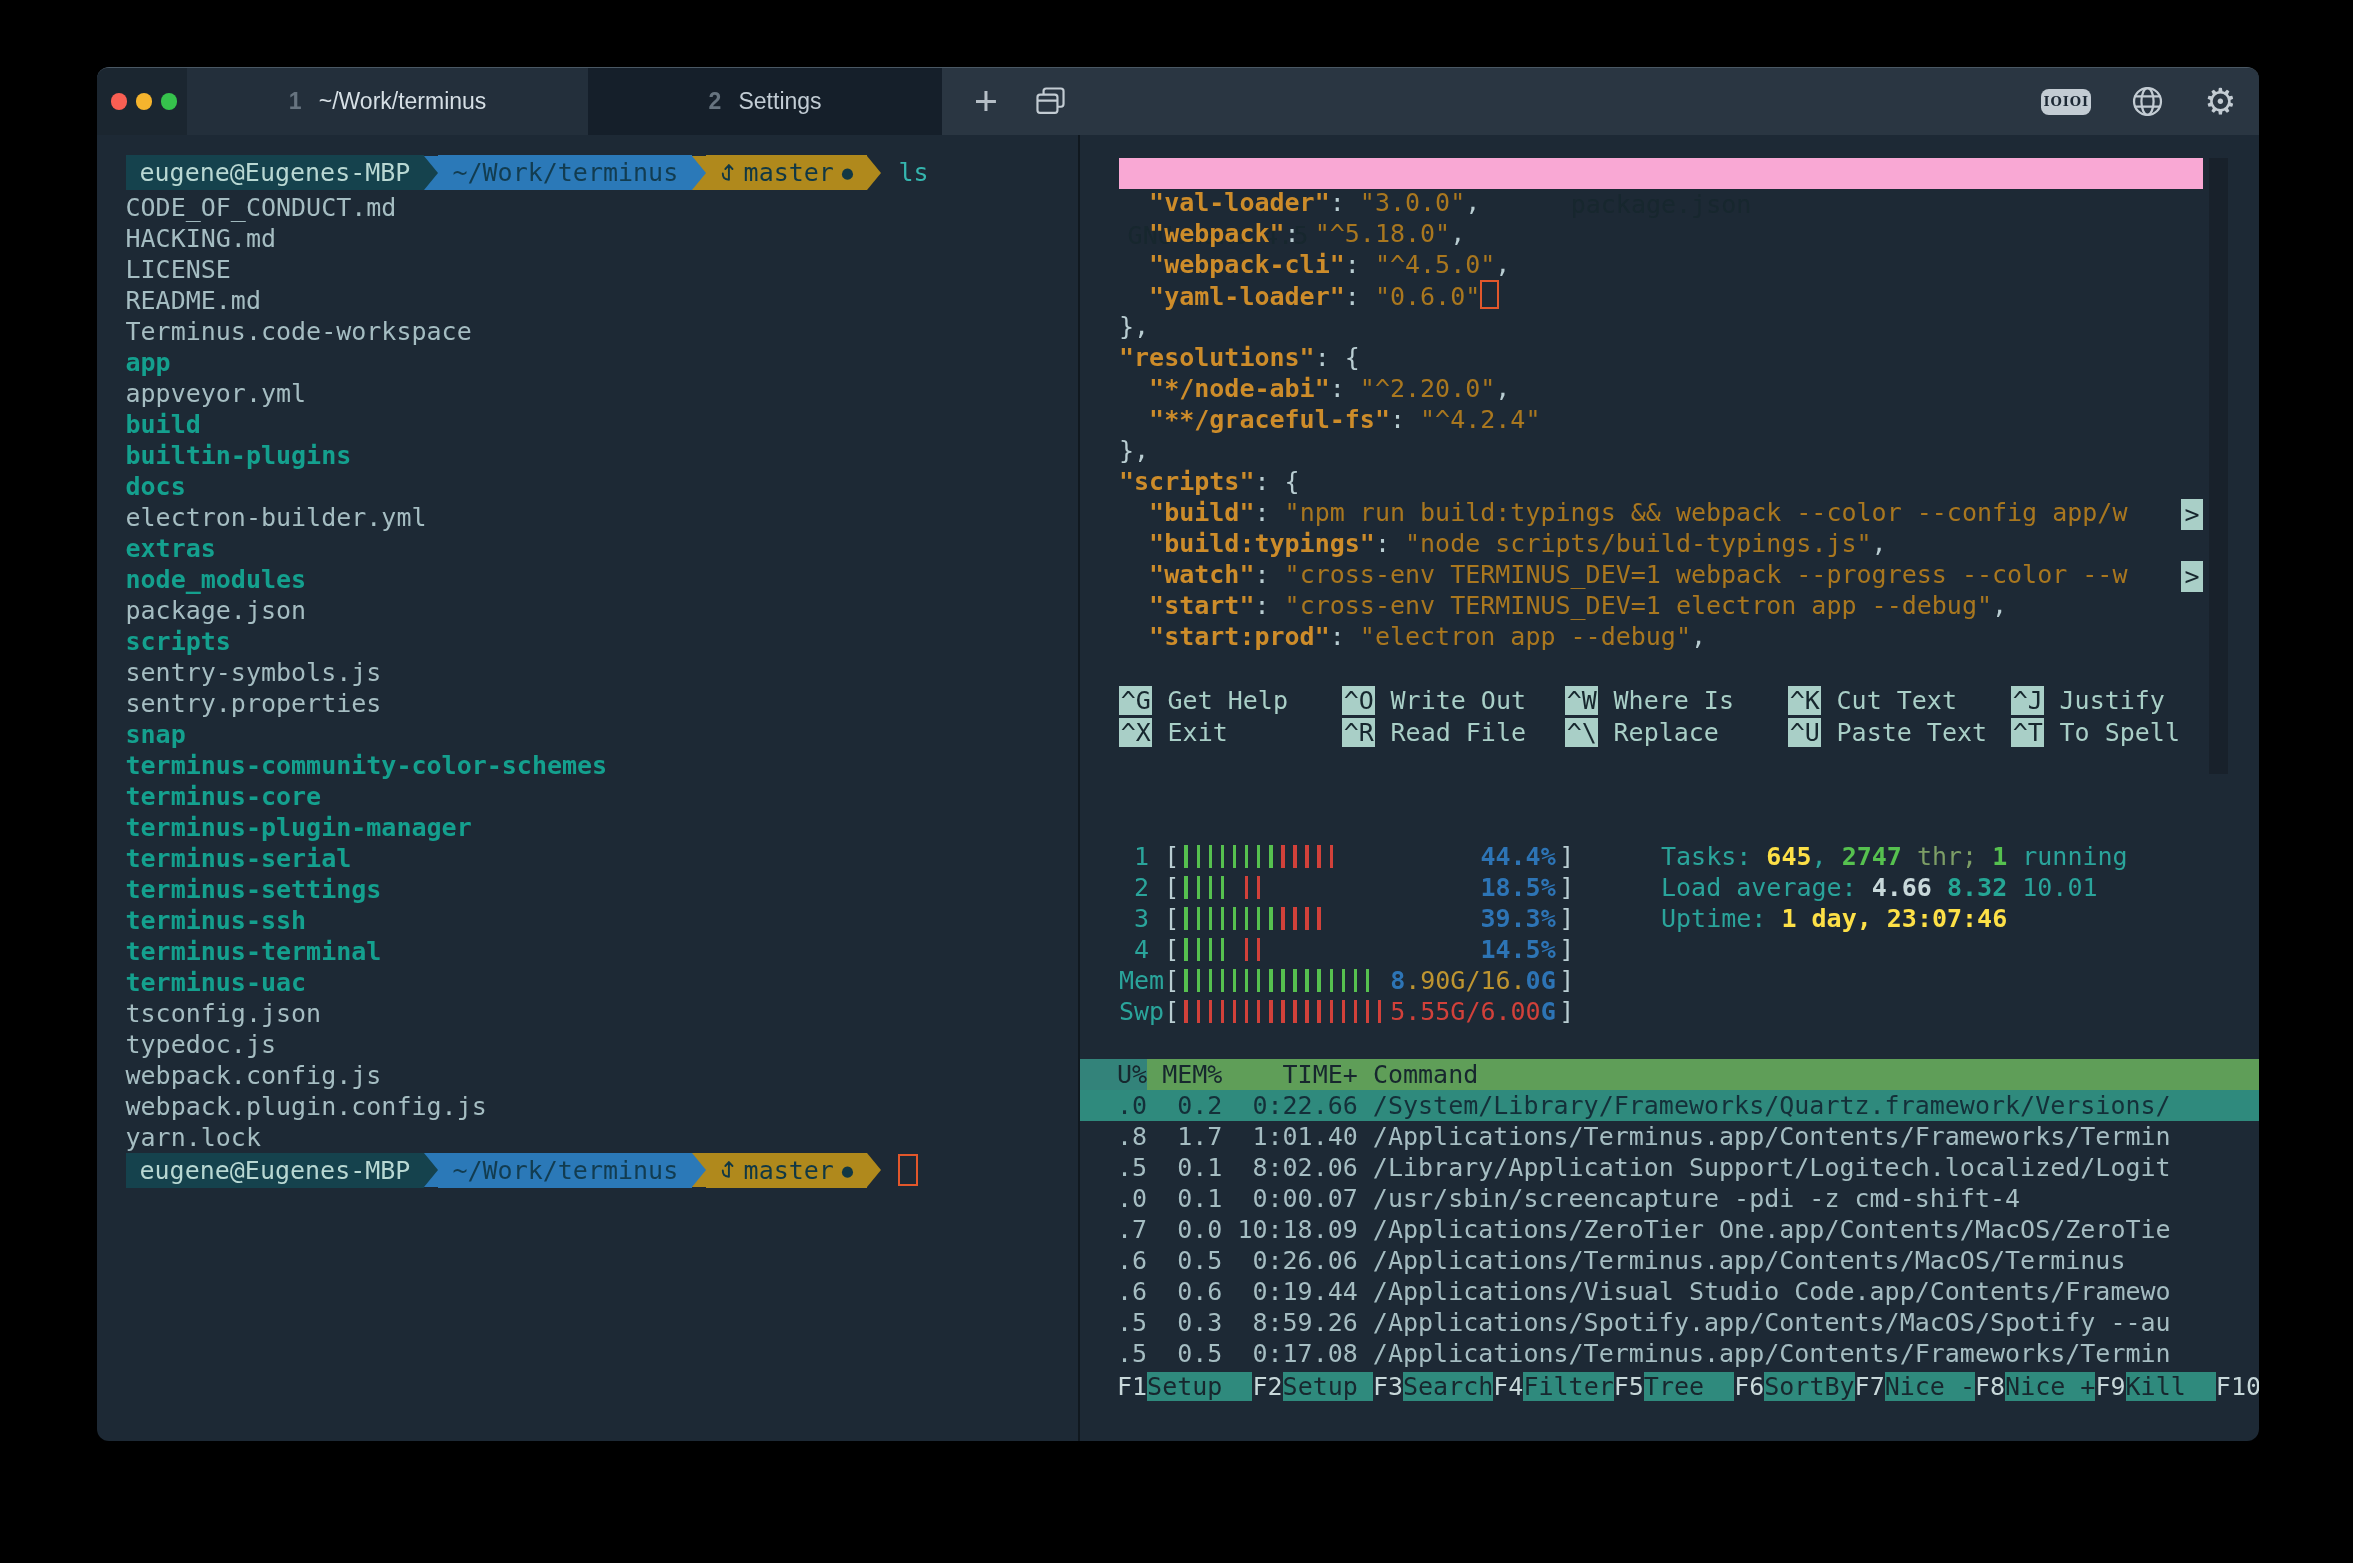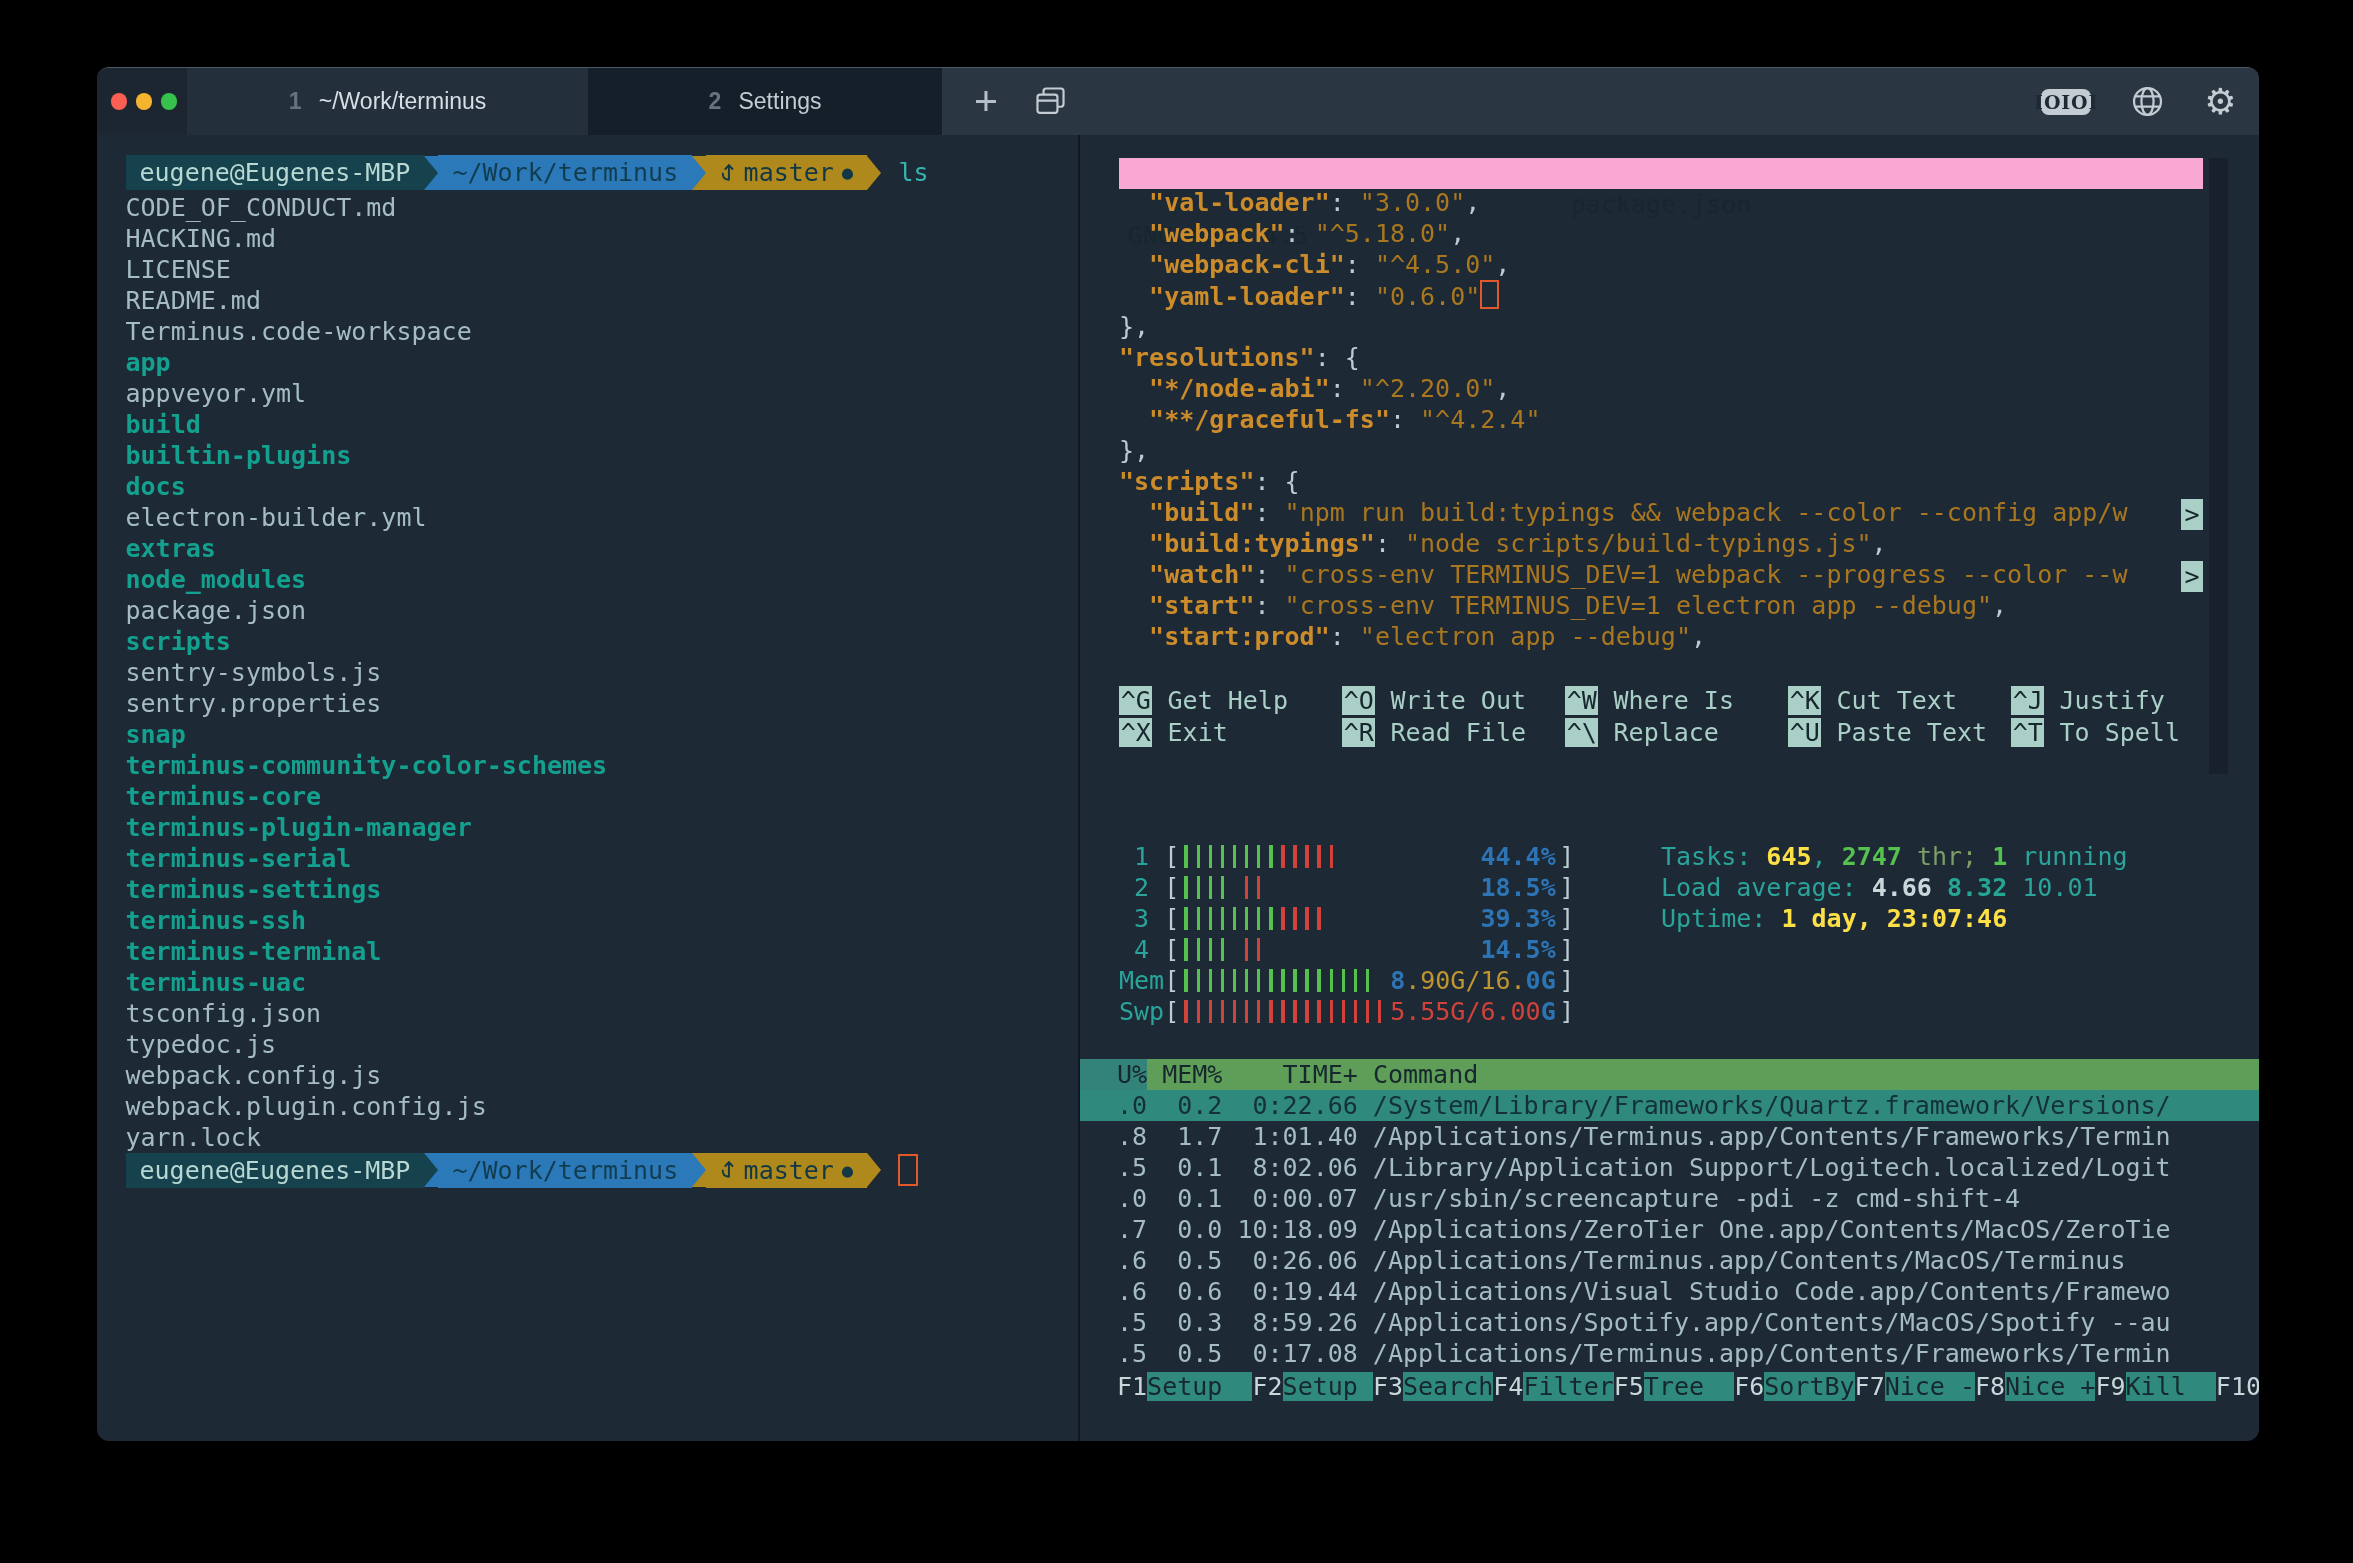--- a/index.html
+++ b/index.html
@@ -19,21 +19,21 @@
   .tab.active{width:401px;background:#232f3b;}
   .tab.inactive{width:354px;background:#151f2a;}
   .tab-num{color:#66737f;font-weight:bold;}
   .tab-title{color:#d6dfe5;}
   .tab.inactive .tab-title{color:#c2ccd4;}
   .newtab{margin-left:14px;width:60px;display:flex;align-items:center;justify-content:center;
           color:#b6bfc7;font-size:41px;font-weight:200;cursor:default;}
   .dupbtn{width:69px;display:flex;align-items:center;justify-content:center;}
   .right-icons{margin-left:auto;display:flex;align-items:center;gap:40px;padding-right:22.5px;}
   .serial-badge{width:50px;height:26px;border-radius:7.8px;background:#c3ccd3;display:flex;
-                align-items:center;justify-content:center;color:#1d2935;font-size:19px;
+                align-items:center;justify-content:center;color:#1d2935;font-size:13px;
                 font-weight:bold;letter-spacing:0.9px;font-family:"DejaVu Serif",serif;}
   .gear{color:#c3ccd3;font-size:36px;line-height:36px;font-family:"DejaVu Sans",sans-serif;}
   
   .content{display:flex;height:1306px;font-size:25px;line-height:31px;color:#a5bdc2;}
   .pane{box-sizing:border-box;}
   .pane.left{width:983px;border-right:2.6px solid #10181f;padding:20px 0 0 28.5px;overflow:hidden;}
   .pane.right{flex:1;position:relative;overflow:hidden;}
   .tline{white-space:pre;height:31px;}
   .tline.dir{color:#14a08e;font-weight:bold;}
   

